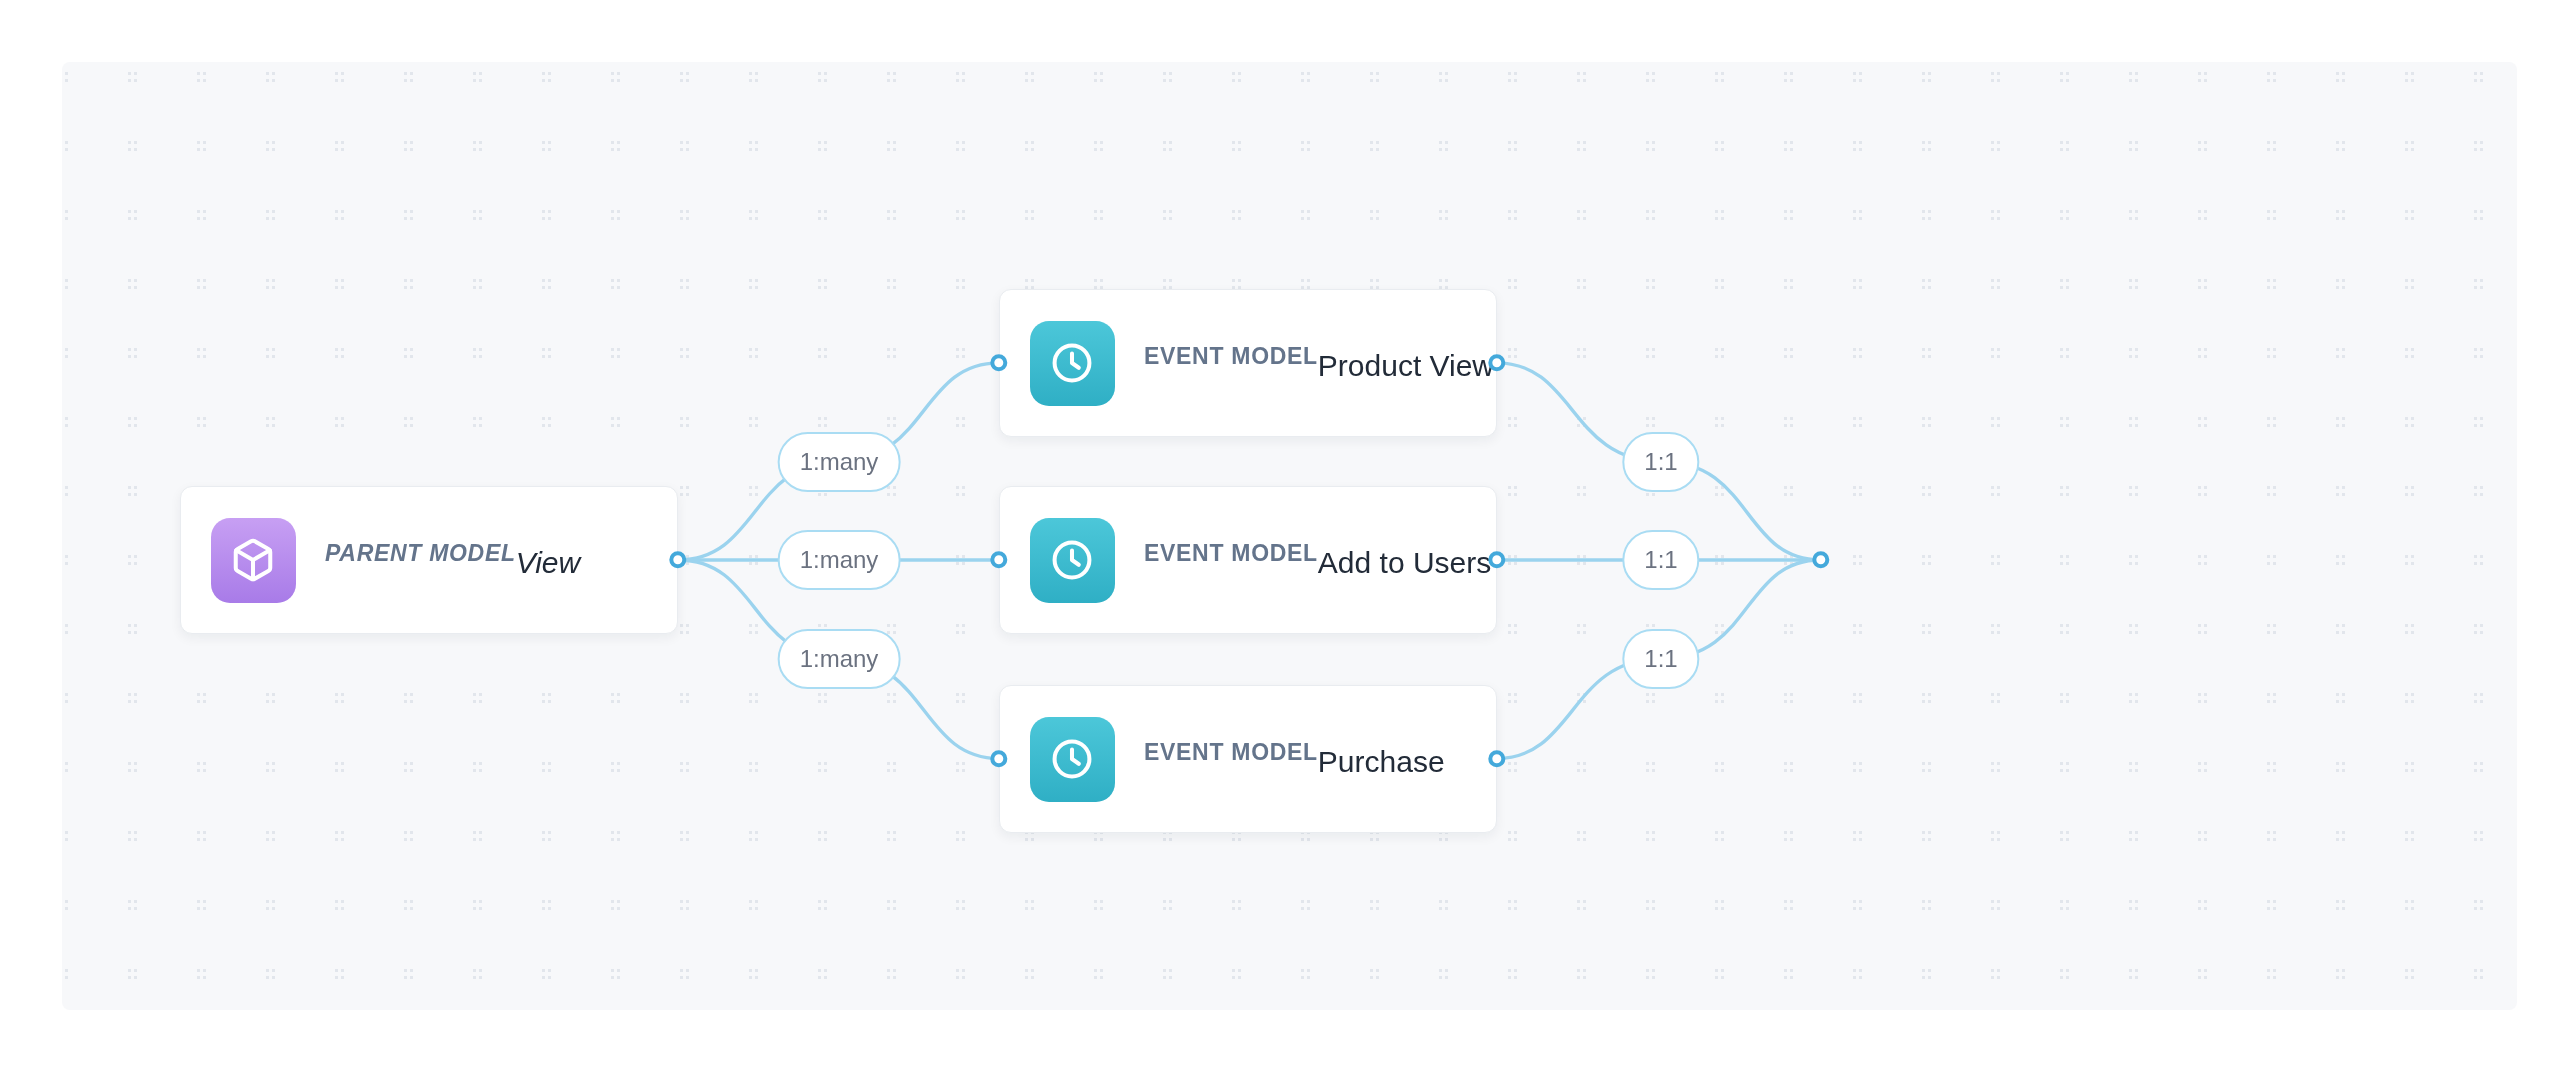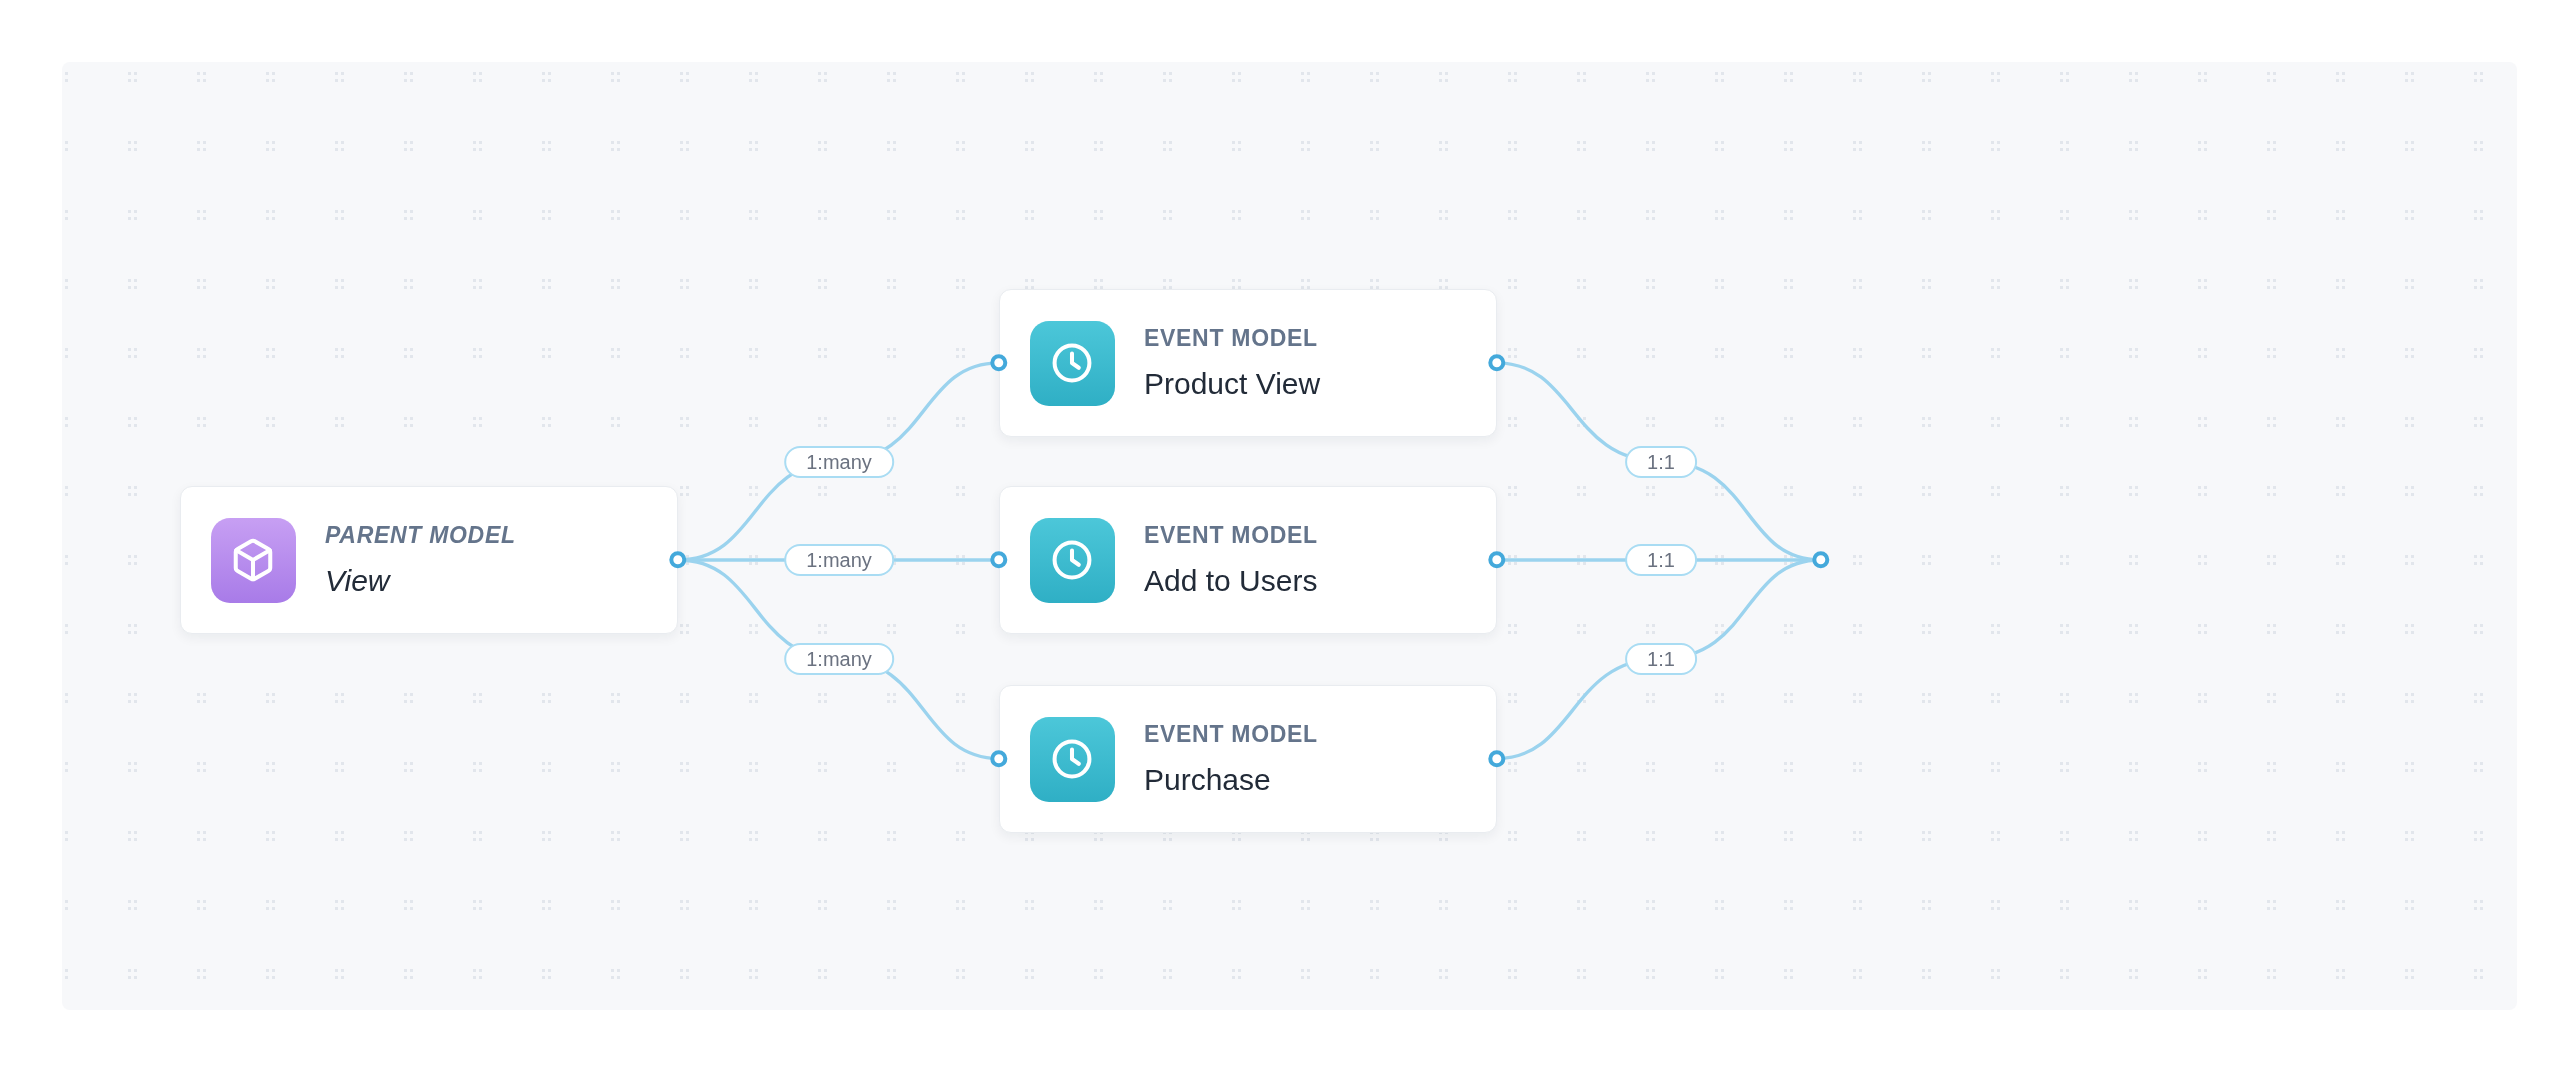--- a/index.html
+++ b/index.html
@@ -18,28 +18,28 @@
   .edge-path{fill:none;stroke:#9bd3ee;stroke-width:5px;stroke-linecap:round;}
 
   .node{position:absolute;width:498px;height:148px;background:#ffffff;border:1.3px solid #e9ecf0;
     border-radius:12px;box-shadow:0 4px 12px rgba(22,34,56,0.06);display:flex;align-items:center;
     padding:0 0 0 29.5px;box-sizing:border-box;}
   .icon-tile{width:85px;height:85px;border-radius:19px;flex:0 0 auto;display:flex;
     align-items:center;justify-content:center;}
   .icon-tile.purple{background:linear-gradient(180deg,#c79ff3,#a87be8);}
   .icon-tile.teal{background:linear-gradient(180deg,#4cc7d9,#2fafc5);}
   .icon-tile.green{background:linear-gradient(180deg,#79d398,#5dbf81);}
-  .meta{margin-left:29.5px;display:flex;flex-direction:column;justify-content:space-between;gap:9px;}
+  .meta{margin-left:29.5px;display:flex;flex-direction:row;justify-content:space-between;}
   .type-label{font-size:23px;line-height:27px;font-weight:700;letter-spacing:0.7px;color:#64748b;}
   .node-name{font-size:30px;line-height:35px;font-weight:500;color:#222b38;margin-top:5.4px;}
 
   .pill{position:absolute;transform:translate(-50%,-50%);background:#ffffff;
-    border:2.3px solid #a9dcf3;border-radius:670px;height:32px;display:inline-flex;
+    border:2.3px solid #a9dcf3;border-radius:670px;height:60px;display:inline-flex;
     align-items:center;justify-content:center;padding:0 20px;box-sizing:border-box;
-    font-size:20px;font-weight:500;color:#6b7280;white-space:nowrap;}
+    font-size:24px;font-weight:500;color:#6b7280;white-space:nowrap;}
 
   .handle{position:absolute;width:17.4px;height:17.4px;box-sizing:border-box;border-radius:50%;
     background:#ffffff;border:4.4px solid #44a9db;transform:translate(-50%,-50%);}
   .icon-svg{display:block;}
 </style>
 </head>
 <body>
 
 <div class="stage">
   <div class="panel"></div>

